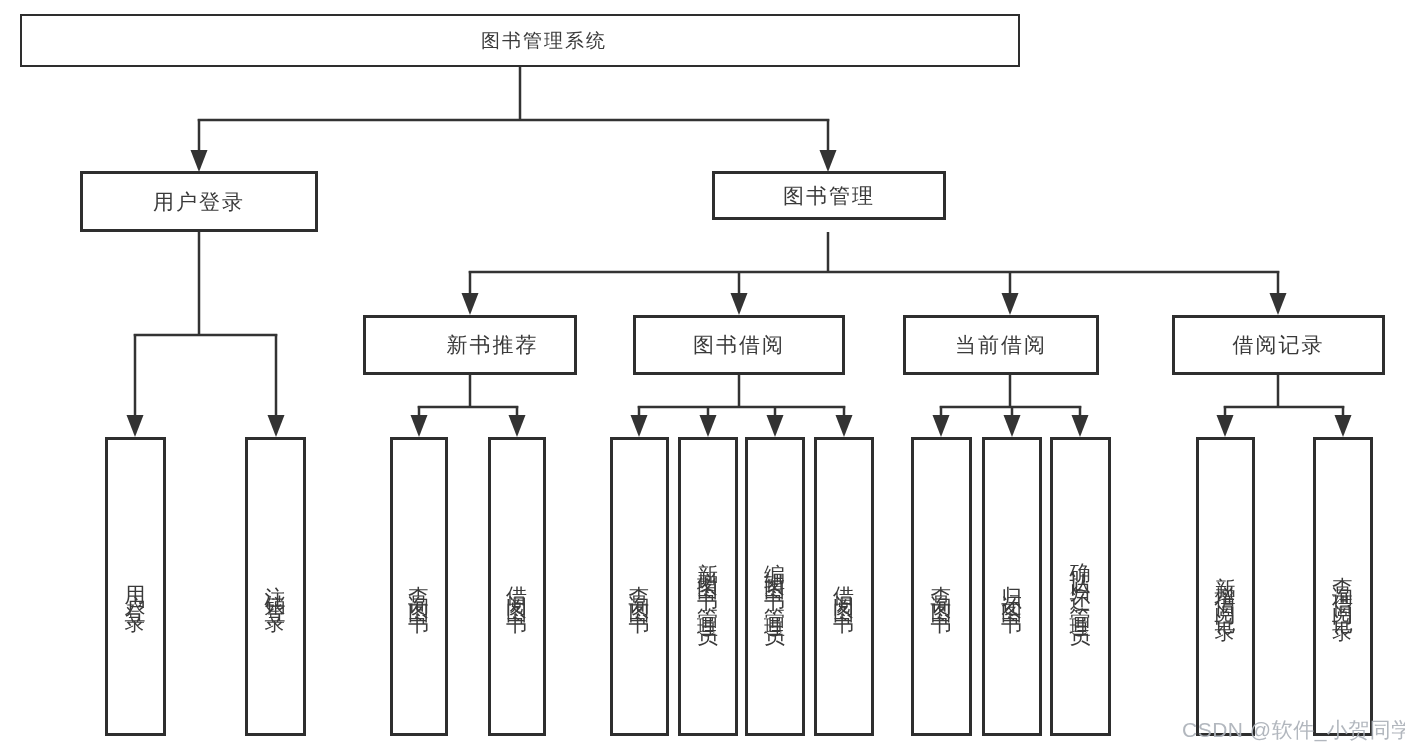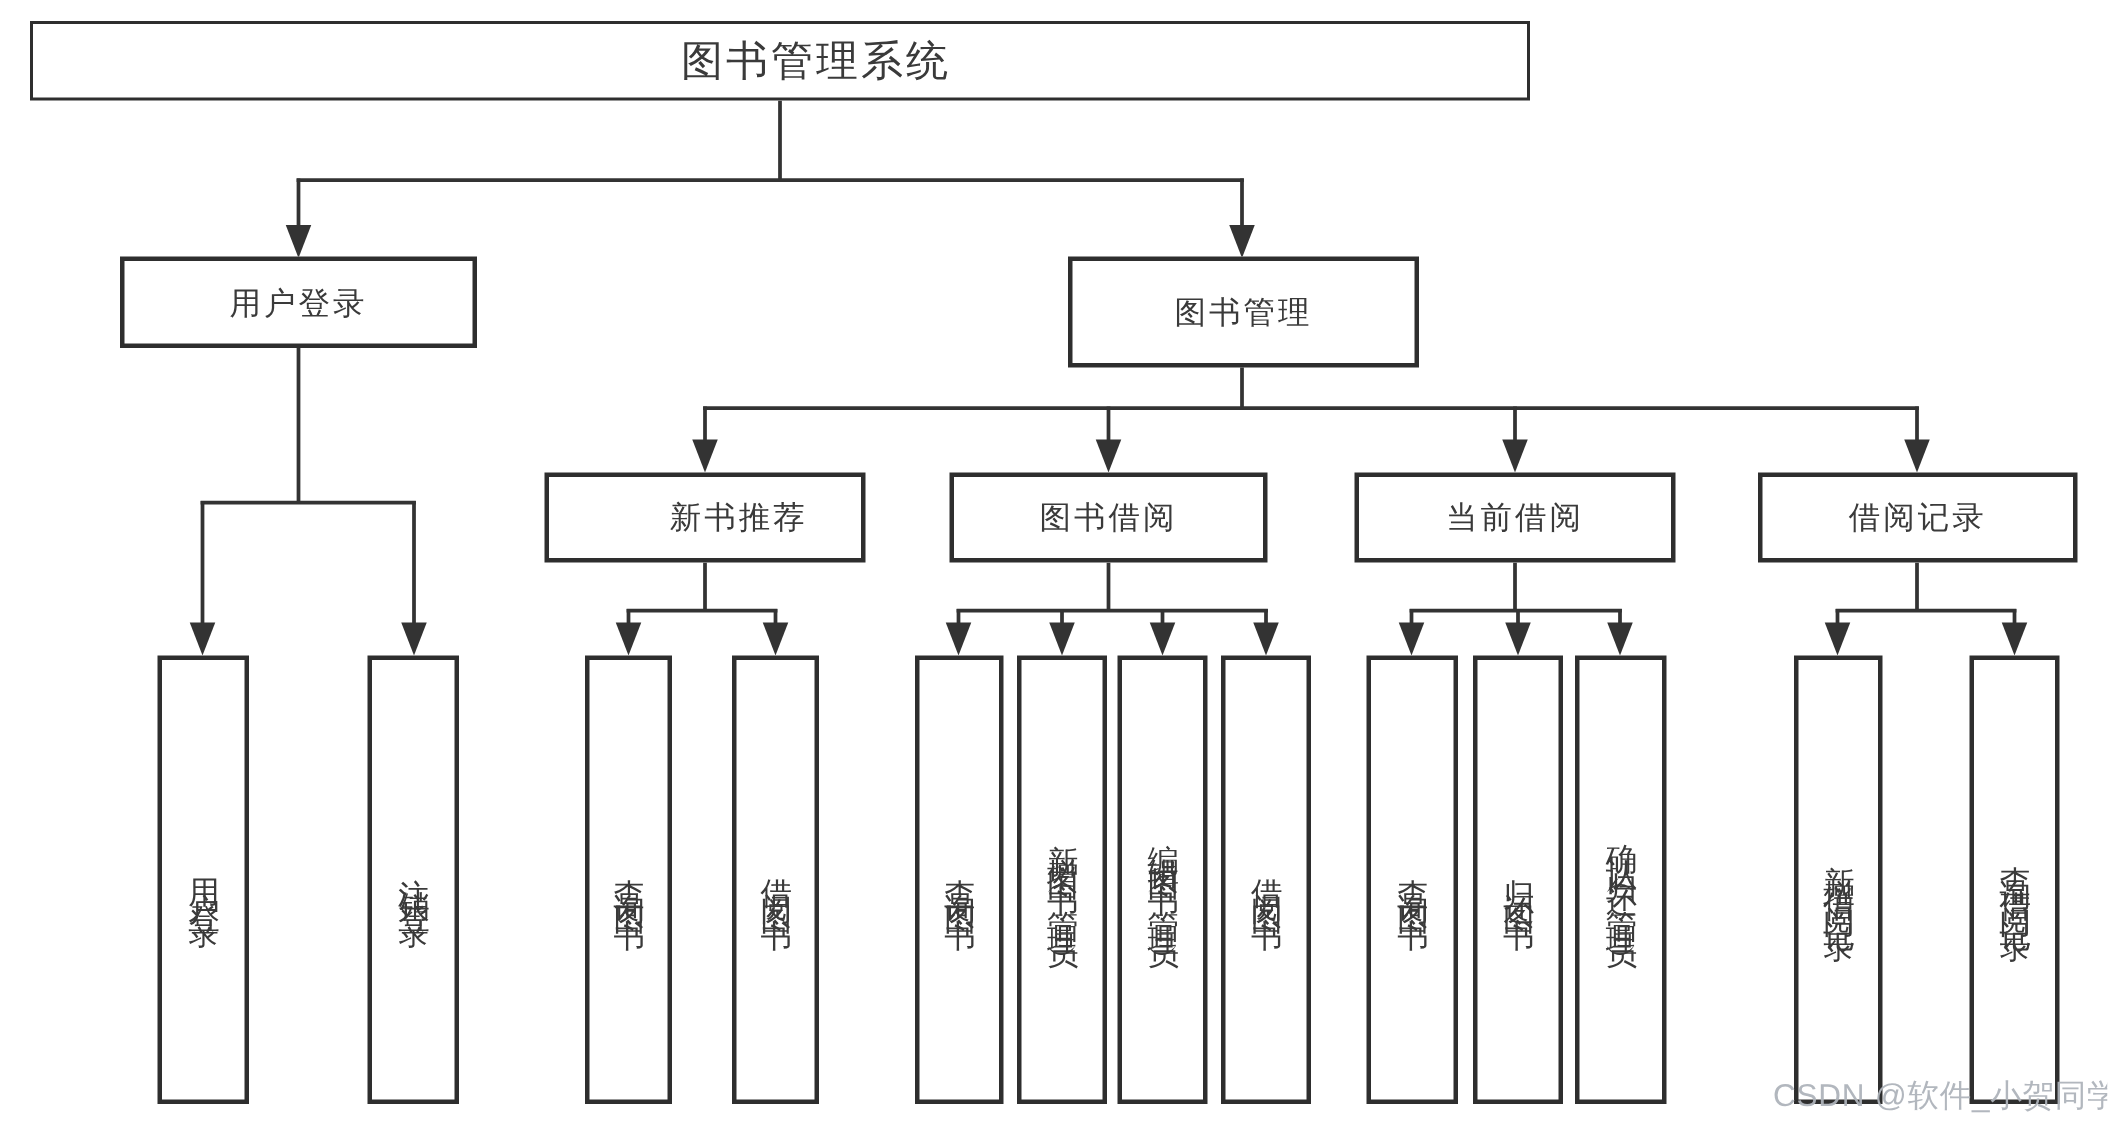--- a/index.html
+++ b/index.html
@@ -16,21 +16,21 @@
     box-sizing: border-box;
     background: #ffffff;
     border: 3px solid #2e2e2e;
     display: flex;
     align-items: center;
     justify-content: center;
     color: #3a3a3a;
     z-index: 2;
   }
   .h-box { font-size: 21px; letter-spacing: 2px; }
-  .root-box { border-width: 2px; font-size: 28px; letter-spacing: 2px; padding-left: 48px; }
+  .root-box { border-width: 2px; font-size: 19px; letter-spacing: 2px; padding-left: 48px; }
   .v-box span {
     writing-mode: vertical-rl;
     text-orientation: mixed;
     font-size: 21px;
     letter-spacing: 9px;
     line-height: 1;
     white-space: nowrap;
   }
   #connectors {
     position: absolute;
@@ -131,31 +131,31 @@
     </g>
   </svg>
 
   <div class="box h-box root-box" style="left:20px; top:14px; width:1000px; height:53px;">
     <span>图书管理系统</span>
   </div>
 
   <div class="box h-box" style="left:80px; top:171px; width:238px; height:61px;">
     <span>用户登录</span>
   </div>
-  <div class="box h-box" style="left:712px; top:171px; width:234px; height:74px;">
+  <div class="box h-box" style="left:712px; top:171px; width:234px; height:49px;">
     <span>图书管理</span>
   </div>
 
   <div class="box h-box" style="left:363px; top:315px; width:214px; height:60px;padding-left:45px;">
     <span>新书推荐</span>
   </div>
   <div class="box h-box" style="left:633px; top:315px; width:212px; height:60px;">
     <span>图书借阅</span>
   </div>
-  <div class="box h-box" style="left:903px; top:315px; width:214px; height:60px;">
+  <div class="box h-box" style="left:903px; top:315px; width:196px; height:60px;">
     <span>当前借阅</span>
   </div>
   <div class="box h-box" style="left:1172px; top:315px; width:213px; height:60px;">
     <span>借阅记录</span>
   </div>
 
   <div class="box v-box" style="left:105px; top:437px; width:61px; height:299px;">
     <span>用户登录</span>
   </div>
   <div class="box v-box" style="left:245px; top:437px; width:61px; height:299px;">

